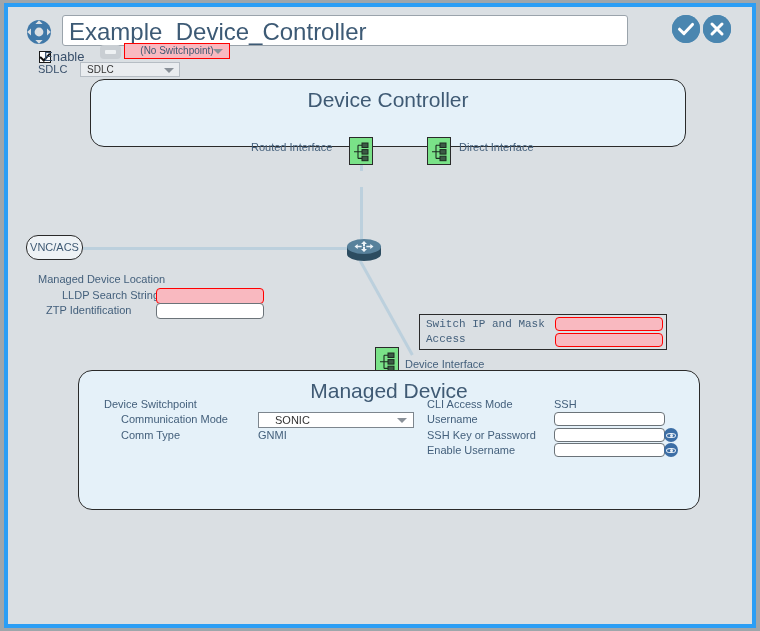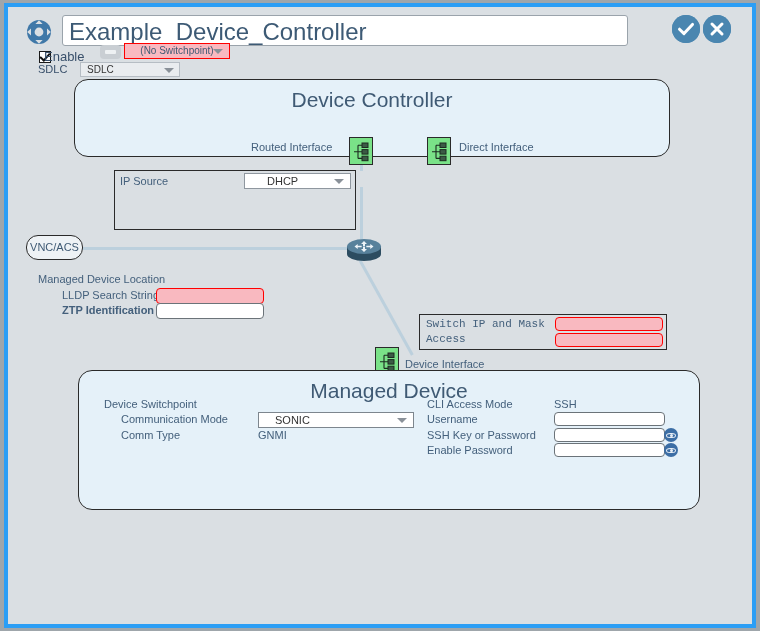--- a/index.html
+++ b/index.html
@@ -79,21 +79,21 @@
 
   
   .zone{
     position:absolute;background:#e5f1f9;
     border:1.6px solid #2a2a2a;border-radius:14px;box-sizing:border-box;
   }
   .zone-title{
     position:absolute;width:100%;text-align:center;top:8px;
     font-size:21px;color:#3f5a74;
   }
-  #device-controller{left:66px;top:72px;width:596px;height:78px;}
+  #device-controller{left:82px;top:72px;width:596px;height:68px;}
   #managed-device{left:70px;top:363px;width:622px;height:140px;}
 
   
   #ip-source-box{
     position:absolute;left:106px;top:163px;width:242px;height:60px;
     background:#dadfe3;border:1.6px solid #2a2a2a;box-sizing:border-box;
   }
   #ip-source-box .lab{position:absolute;left:5px;top:4px;font-size:11px;color:#44607c;}
   .inline-select{
     position:absolute;background:#fff;border:1px solid #8f979f;
@@ -120,21 +120,21 @@
   
   #vnc-acs{
     position:absolute;left:18px;top:228px;width:57px;height:25px;
     background:#eef2f5;border:1.5px solid #2a2a2a;border-radius:12px;
     box-sizing:border-box;font-size:11px;color:#3f5a74;
     line-height:23px;text-align:center;
   }
 
   .mdl-title{position:absolute;left:30px;top:266px;font-size:11px;color:#44607c;}
   .mdl-l1{position:absolute;left:54px;top:282px;font-size:11px;color:#44607c;}
-  .mdl-l2{position:absolute;left:54px;top:297px;font-size:11px;color:#44607c;font-weight:bold;}
+  .mdl-l2{position:absolute;left:38px;top:297px;font-size:11px;color:#44607c;}
 
   
   .iface{
     position:absolute;width:24px;height:28px;background:#7ae288;
     border:1.4px solid #2a2a2a;box-sizing:border-box;
   }
   .iface svg{position:absolute;left:3px;top:4px;}
   .iface-lbl{position:absolute;font-size:11px;color:#44607c;}
 
   .router{position:absolute;left:338px;top:230px;width:36px;height:26px;}
@@ -244,27 +244,20 @@
     <div class="iface" style="left:419px;top:130px;">
       <svg width="16" height="20" viewBox="0 0 16 20">
         <rect x="9" y="1" width="6" height="4.5" fill="#3b5a45" stroke="#1c2b20"></rect>
         <rect x="9" y="7.6" width="6" height="4.5" fill="#3b5a45" stroke="#1c2b20"></rect>
         <rect x="9" y="14.2" width="6" height="4.5" fill="#3b5a45" stroke="#1c2b20"></rect>
         <path d="M1 9.8 L5 9.8 M5 3.2 L5 16.4 M5 3.2 L9 3.2 M5 9.8 L9 9.8 M5 16.4 L9 16.4" stroke="#1c2b20" stroke-width="1.1" fill="none"></path>
       </svg>
     </div>
     <div class="iface-lbl" style="left:451px;top:134px;">Direct Interface</div>
 
-    <div id="ip-source-box">
-      <div class="lab">IP Source</div>
-      <div class="inline-select" id="ip-source-select">
-        <span>DHCP</span>
-        <span class="arw"></span>
-      </div>
-    </div>
 
     <div class="router">
       <svg width="36" height="26" viewBox="0 0 36 26">
         <ellipse cx="18" cy="17" rx="17" ry="7" fill="#2c4c60"></ellipse>
         <rect x="1" y="9" width="34" height="8" fill="#2c4c60"></rect>
         <ellipse cx="18" cy="9.5" rx="17" ry="7.5" fill="#58819b"></ellipse>
         <g fill="#eef4f8">
           <path d="M18 4 l3 3 -2 0 0 2.2 -2 0 0-2.2 -2 0z"></path>
           <path d="M18 15 l-3 -3 2 0 0-2.2 2 0 0 2.2 2 0z"></path>
           <path d="M8.5 9.5 l3.2 -2.6 0 1.8 4 0 0 1.6 -4 0 0 1.8z"></path>
@@ -316,18 +309,18 @@
     <div class="md-lab" style="left:419px;top:391px;">CLI Access Mode</div>
     <div class="md-val" style="left:546px;top:391px;">SSH</div>
 
     <div class="md-lab" style="left:419px;top:406px;text-align:right;">Username</div>
     <div class="white-field" style="left:546px;top:405px;width:111px;height:14px;"></div>
 
     <div class="md-lab" style="left:419px;top:422px;">SSH Key or Password</div>
     <div class="white-field" style="left:546px;top:421px;width:111px;height:14px;"></div>
     <div class="eye" style="left:656px;top:421px;"></div>
 
-    <div class="md-lab" style="left:419px;top:437px;">Enable Password</div>
+    <div class="md-lab" style="left:419px;top:437px;">Enable Username</div>
     <div class="white-field" style="left:546px;top:436px;width:111px;height:14px;"></div>
     <div class="eye" style="left:656px;top:436px;"></div>
 
   </div>
 </div>
 
 </body></html>

